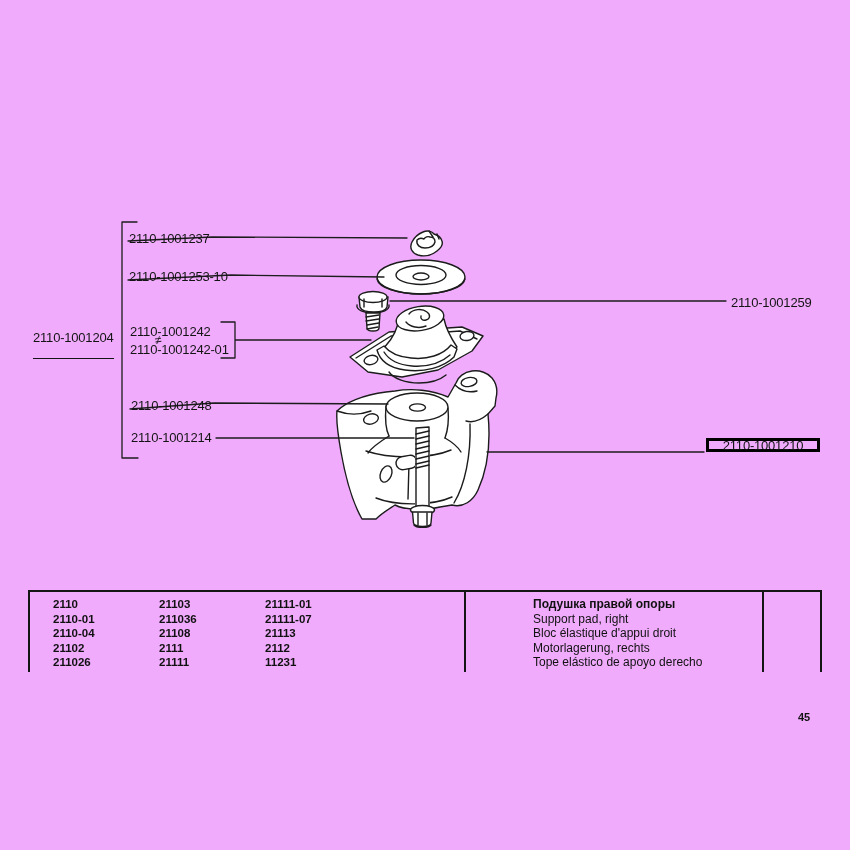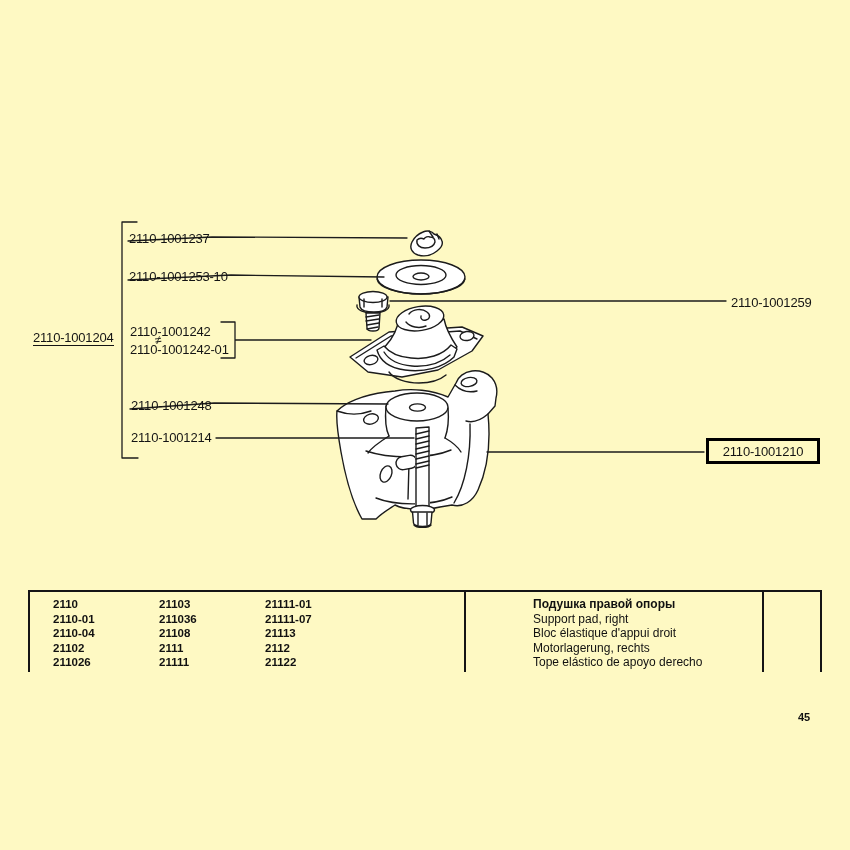--- a/index.html
+++ b/index.html
@@ -1,25 +1,25 @@
 <!DOCTYPE html>
 <html><head>
 <meta charset="utf-8">
 <style>
   html,body{margin:0;padding:0;background:#fff;}
-  .page{position:relative;width:850px;height:850px;background:#fef9c3;overflow:hidden;
+  .page{position:relative;width:850px;height:850px;background:#f0abfc;overflow:hidden;
         font-family:"Liberation Sans",sans-serif;color:#111;}
   svg{position:absolute;left:0;top:0;z-index:1;}
   .lbl{position:absolute;z-index:2;font-size:13px;line-height:15px;white-space:nowrap;
        letter-spacing:-0.2px;color:#141414;}
   .group-lbl{position:absolute;z-index:2;font-size:13px;line-height:15px;white-space:nowrap;
-       letter-spacing:-0.2px;color:#141414;border-bottom:1.5px solid #141414;padding-bottom:0;}
+       letter-spacing:-0.2px;color:#141414;border-bottom:1.5px solid #141414;padding-bottom:13px;}
   .neq{position:absolute;z-index:2;font-size:12px;line-height:12px;color:#141414;
        transform:rotate(-8deg);}
-  .hibox{position:absolute;z-index:2;left:706px;top:438px;width:114px;height:26px;
+  .hibox{position:absolute;z-index:2;left:706px;top:438px;width:114px;height:14px;
        border:3px solid #000;display:flex;align-items:center;justify-content:center;
        box-sizing:border-box;}
   .hibox span{font-size:13px;letter-spacing:-0.2px;color:#141414;}
   .apptable{position:absolute;z-index:2;left:28px;top:590px;width:790px;height:80px;
        border-top:2.5px solid #151515;border-left:2px solid #151515;border-right:2px solid #151515;
        box-sizing:content-box;}
   .vline{position:absolute;top:0;width:2px;height:80px;background:#151515;}
   .tcol{position:absolute;top:5px;font-weight:bold;font-size:11.5px;line-height:14.6px;
        white-space:nowrap;margin-left:15px;}
   .desc{position:absolute;top:5px;left:503px;font-size:12px;line-height:14.6px;white-space:nowrap;}
@@ -141,21 +141,21 @@
       <div>211036</div>
       <div>21108</div>
       <div>2111</div>
       <div>21111</div>
     </div>
     <div class="tcol" style="left:220px">
       <div>21111-01</div>
       <div>21111-07</div>
       <div>21113</div>
       <div>2112</div>
-      <div>21122</div>
+      <div>11231</div>
     </div>
 
     <div class="vline" style="left:434px"></div>
 
     <div class="desc">
       <div class="ru">Подушка правой опоры</div>
       <div>Support pad, right</div>
       <div>Bloc élastique d'appui droit</div>
       <div>Motorlagerung, rechts</div>
       <div>Tope elástico de apoyo derecho</div>

